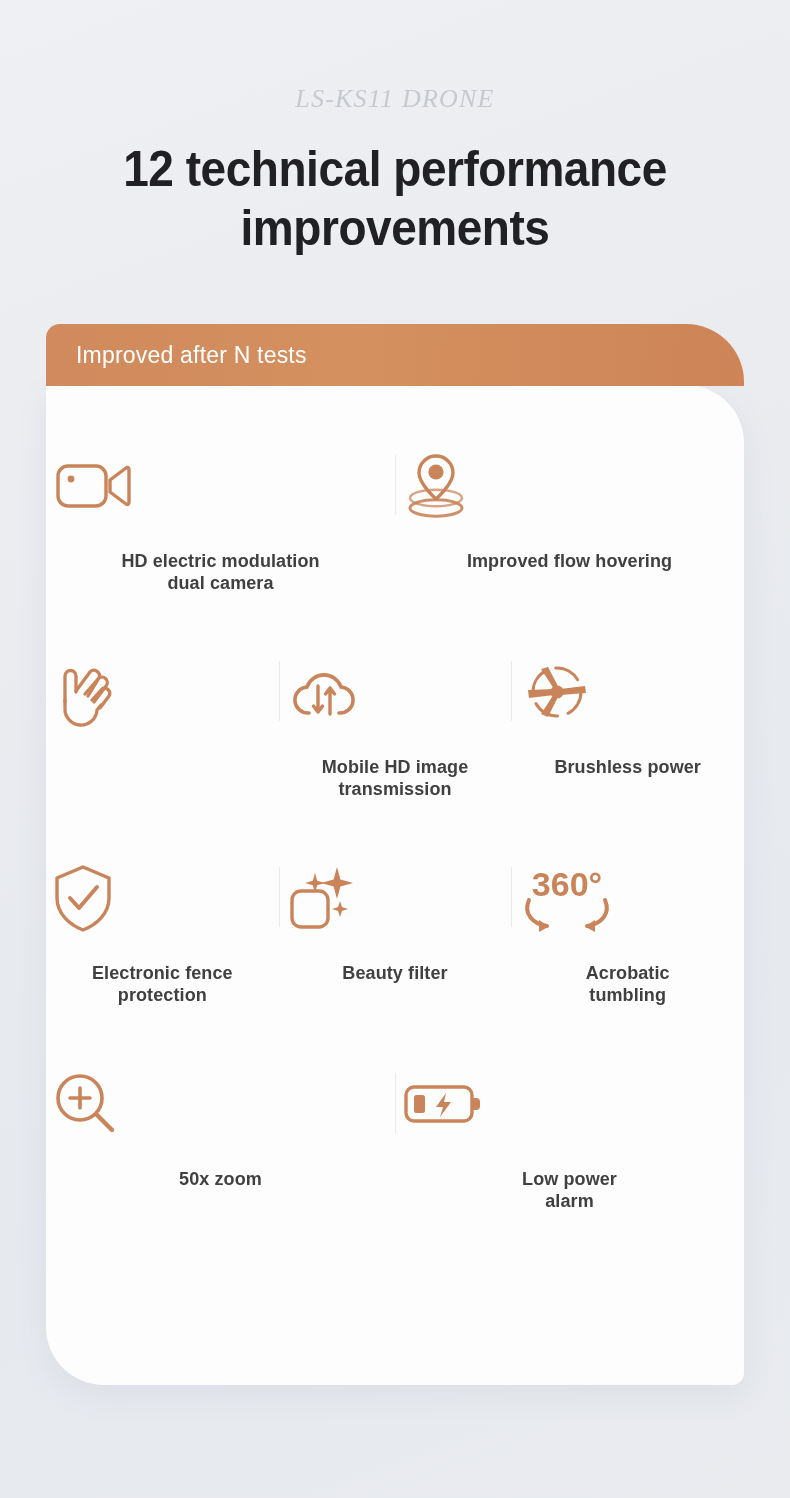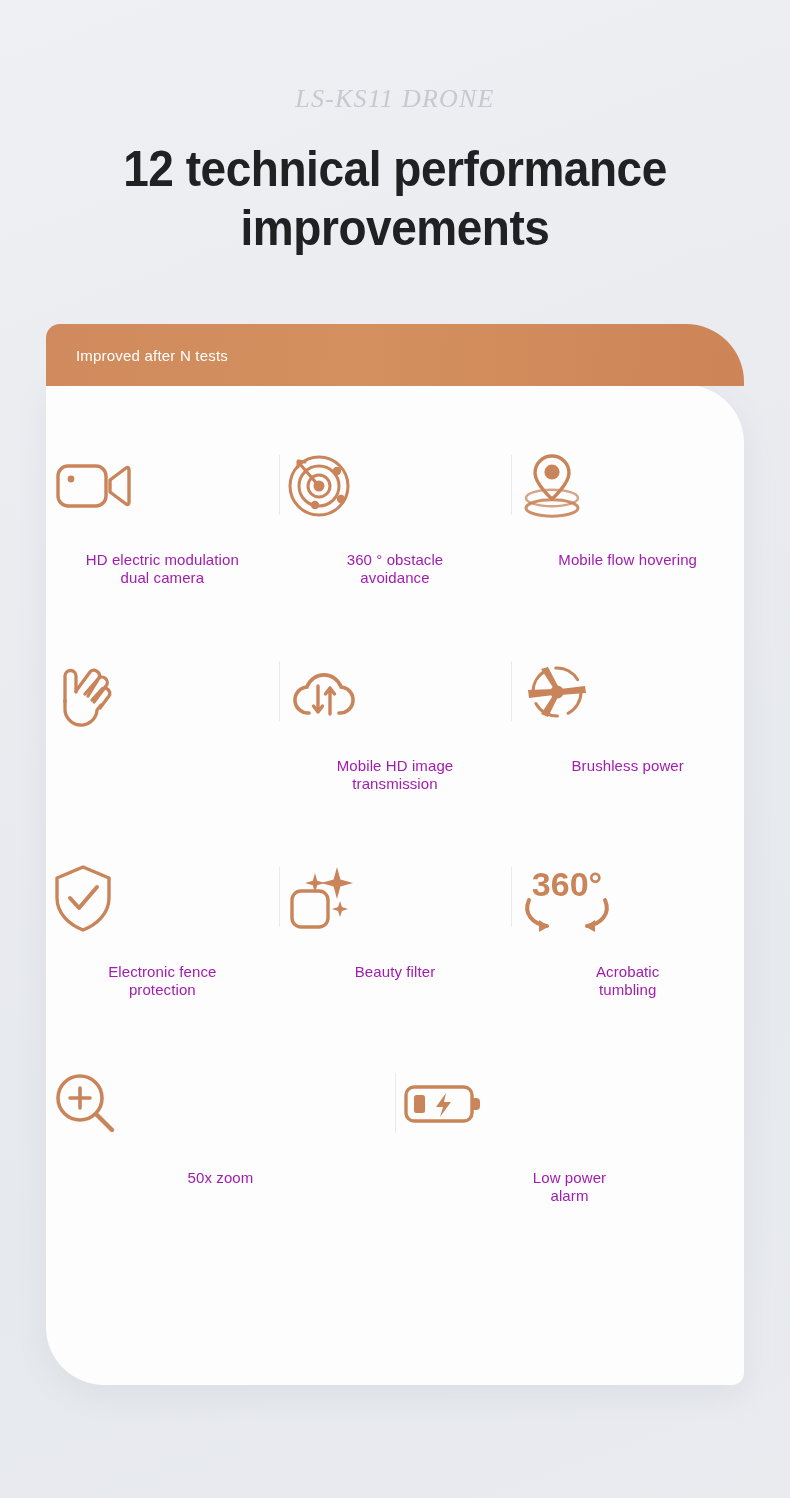--- a/index.html
+++ b/index.html
@@ -65,21 +65,21 @@
     background: linear-gradient(95deg, #d08a5d 0%, #d4905f 45%, #cd8457 100%);
     border-radius: 14px 58px 0 0;
     box-sizing: border-box;
     padding: 0 0 0 30px;
     display: flex;
     align-items: center;
     z-index: 2;
   }
   .banner-text {
     color: #ffffff;
-    font-size: 15px;
+    font-size: 23px;
     letter-spacing: 0.2px;
     line-height: 1;
   }
   .card {
     position: relative;
     margin-top: -1px;
     background: #fdfdfd;
     border-radius: 0 58px 12px 58px;
     box-shadow: 0 10px 30px rgba(120,130,150,0.10);
     padding: 34px 0 82px 0;
@@ -110,25 +110,26 @@
     background: #e9eaec;
   }
   .icon-box {
     height: 74px;
     display: flex;
     align-items: center;
     justify-content: flex-start;
   }
   .cell-label {
     margin-top: 28px;
-    font-size: 15px;
+    font-size: 18px;
     line-height: 1.22;
-    color: #a21caf;
+    color: #404040;
     white-space: pre-line;
     letter-spacing: 0.1px;
+    font-weight: bold;
   }
   svg { display: block; overflow: visible; }
 </style>
 </head>
 <body>
 
 <div class="page">
 
   <div class="header">
     <div class="eyebrow">LS-KS11 DRONE</div>
@@ -150,48 +151,31 @@
             <svg width="84" height="60" viewBox="0 0 84 60">
               <rect x="6" y="10" width="48" height="40" rx="10" fill="none" stroke="#c9845a" stroke-width="3.4"></rect>
               <circle cx="19" cy="23" r="3.4" fill="#c9845a"></circle>
               <path d="M58 24 L74 12 Q77 10.5 77 14 L77 46 Q77 49.5 74 48 L58 36 Z" fill="none" stroke="#c9845a" stroke-width="3.4" stroke-linejoin="round"></path>
             </svg>
           </div>
           <div class="cell-label">HD electric modulation
 dual camera</div>
         </div>
 
-        <div class="cell">
-          <div class="icon-box">
-            <svg width="68" height="68" viewBox="0 0 68 68">
-              <circle cx="34" cy="34" r="29" fill="none" stroke="#c9845a" stroke-width="3"></circle>
-              <circle cx="34" cy="34" r="20" fill="none" stroke="#c9845a" stroke-width="3"></circle>
-              <circle cx="34" cy="34" r="11" fill="none" stroke="#c9845a" stroke-width="3"></circle>
-              <circle cx="34" cy="34" r="5.5" fill="#c9845a"></circle>
-              <path d="M14 11 L34 34" stroke="#c9845a" stroke-width="3.2" stroke-linecap="round" fill="none"></path>
-              <path d="M13 15 L13 9 L20 10" fill="none" stroke="#c9845a" stroke-width="3" stroke-linecap="round" stroke-linejoin="round"></path>
-              <circle cx="52" cy="19" r="4.2" fill="#c9845a"></circle>
-              <circle cx="30" cy="53" r="4.2" fill="#c9845a"></circle>
-              <circle cx="56" cy="47" r="4.2" fill="#c9845a"></circle>
-            </svg>
-          </div>
-          <div class="cell-label">360 ° obstacle
-avoidance</div>
-        </div>
 
         <div class="cell">
           <div class="icon-box">
             <svg width="70" height="70" viewBox="0 0 70 70">
               <path d="M35 5 C25.6 5 18 12.6 18 22 C18 33 35 48 35 48 C35 48 52 33 52 22 C52 12.6 44.4 5 35 5 Z" fill="none" stroke="#c9845a" stroke-width="3.4"></path>
               <circle cx="35" cy="21" r="7.6" fill="#c9845a"></circle>
               <ellipse cx="35" cy="47" rx="26" ry="8.2" fill="none" stroke="#c9845a" stroke-width="2.4" opacity="0.75"></ellipse>
               <ellipse cx="35" cy="57" rx="26" ry="8.2" fill="none" stroke="#c9845a" stroke-width="3" opacity="0.9"></ellipse>
             </svg>
           </div>
-          <div class="cell-label">Mobile flow hovering</div>
+          <div class="cell-label">Improved flow hovering</div>
         </div>
 
       </div>
 
       <div class="grid-row">
 
         <div class="cell">
           <div class="icon-box">
             <svg width="66" height="68" viewBox="0 0 66 68">
               <path d="M13 44 L13 18 A5.5 5.5 0 0 1 24 18 L24 34" fill="none" stroke="#c9845a" stroke-width="3.3" stroke-linecap="round" stroke-linejoin="round"></path>

